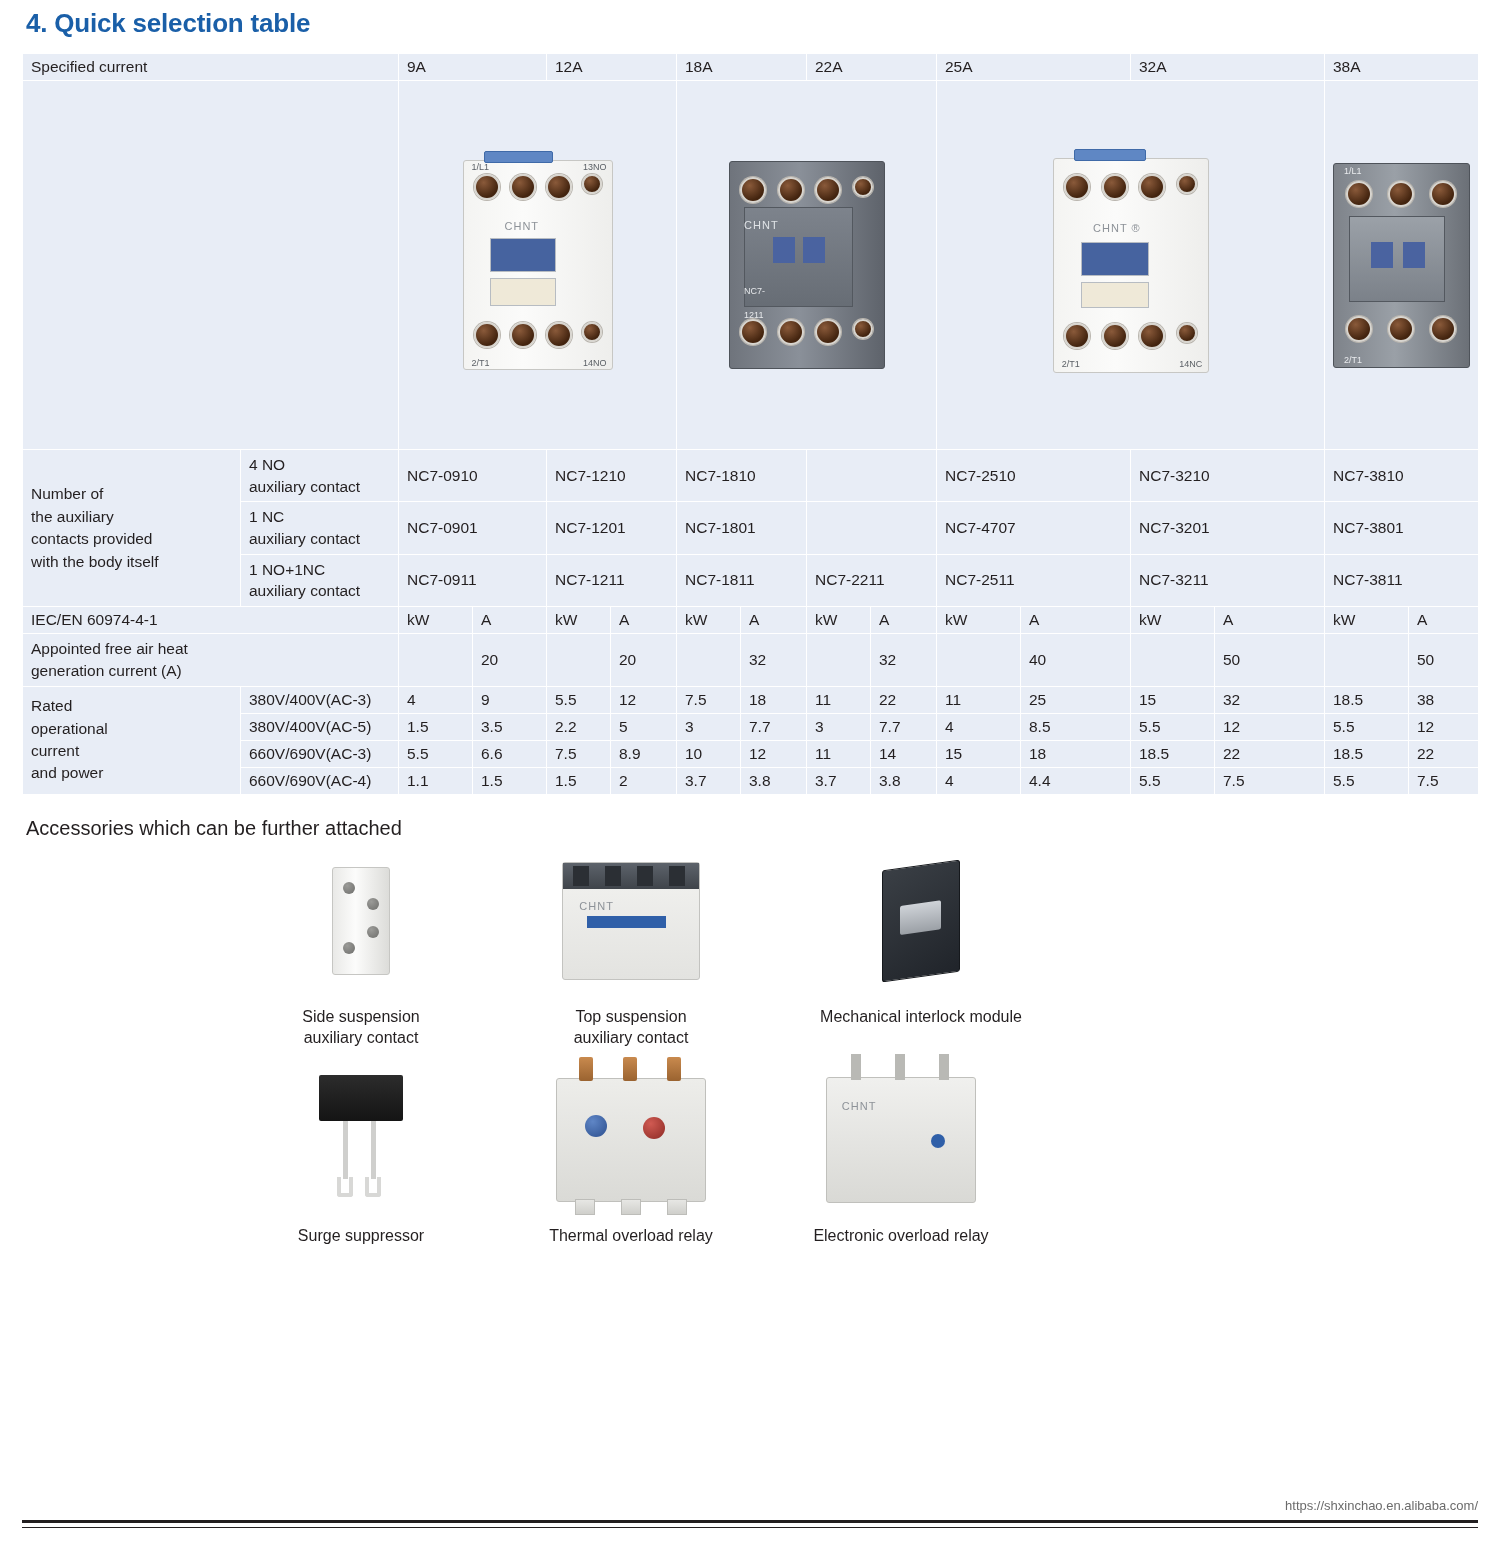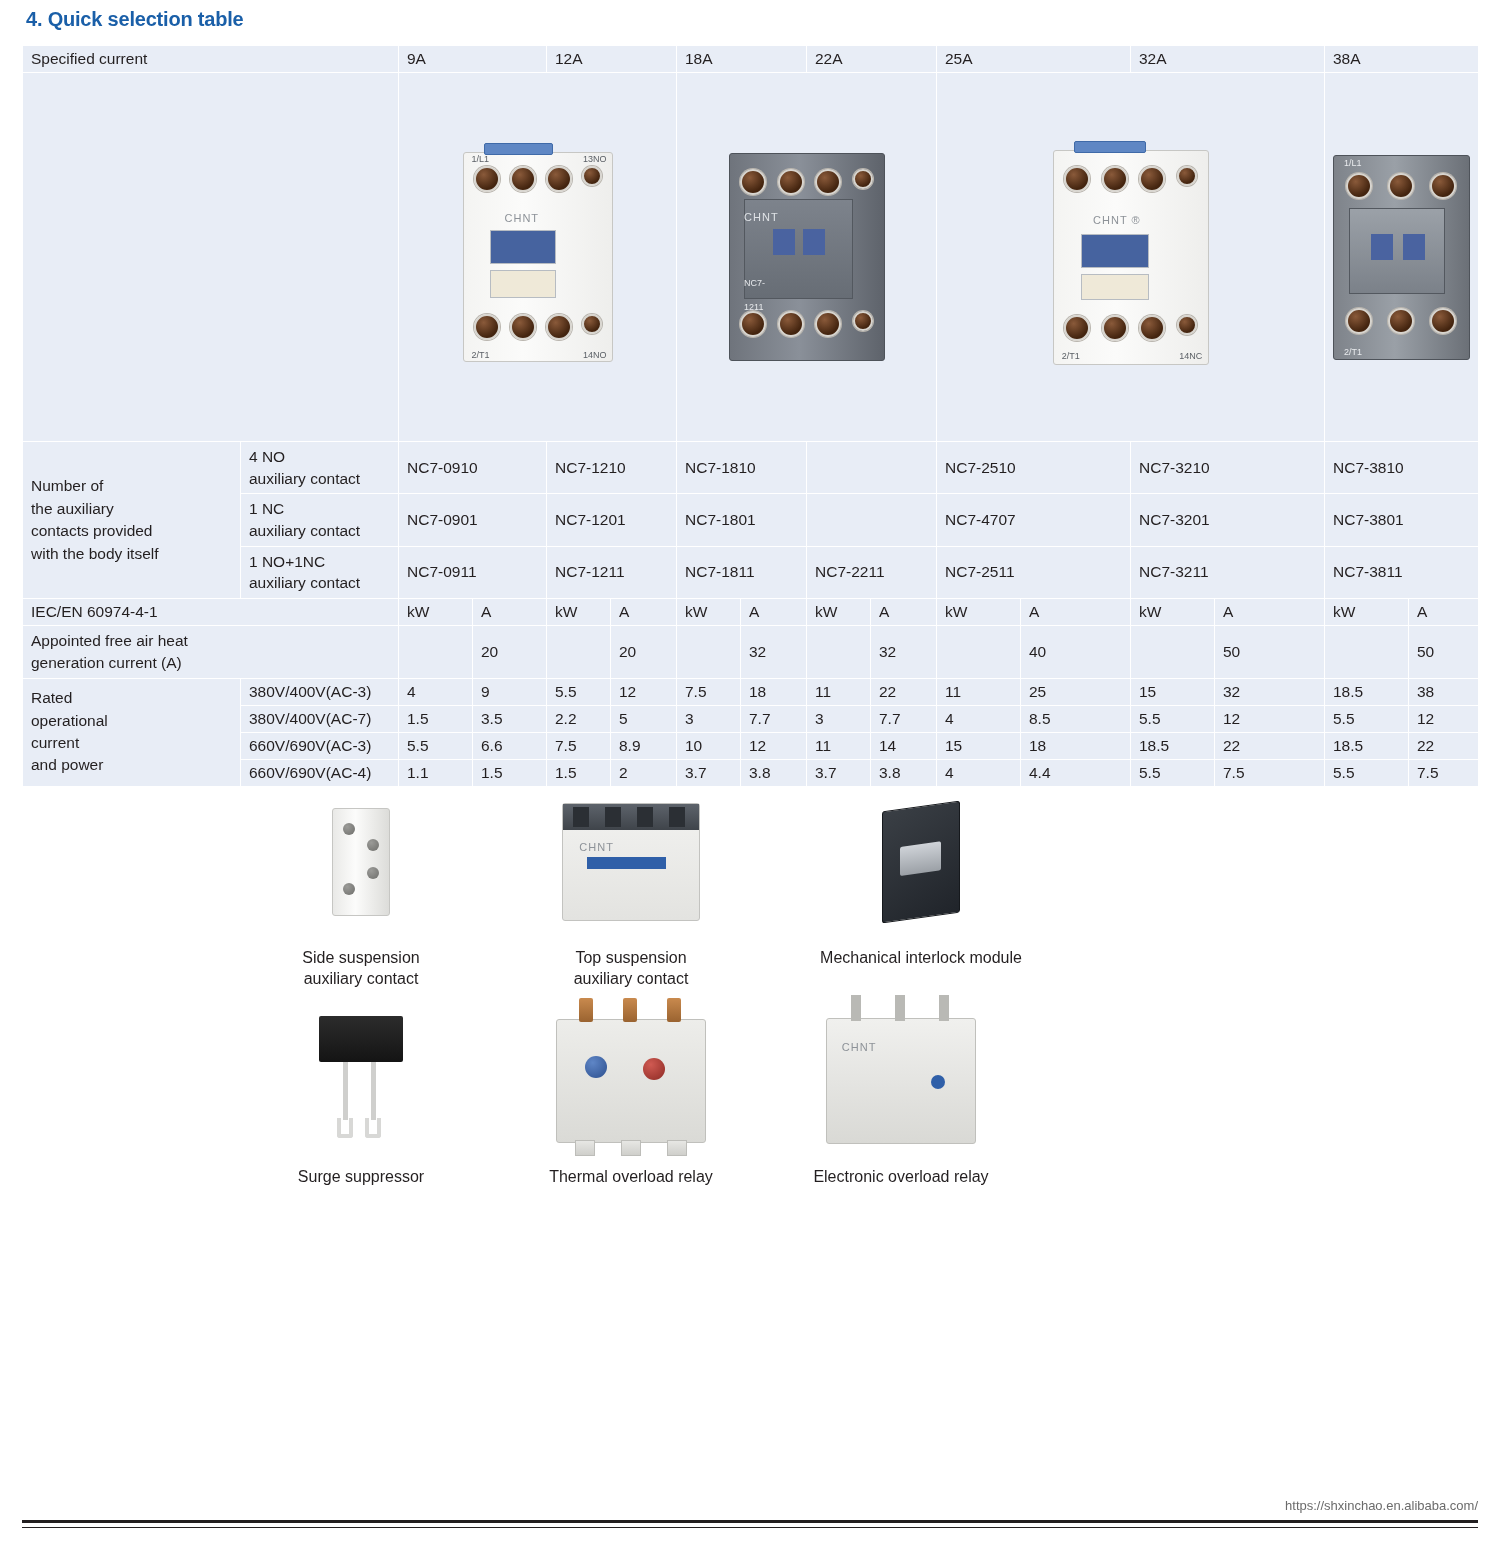--- a/index.html
+++ b/index.html
@@ -9,21 +9,21 @@
     font-family:"Liberation Sans", sans-serif;
     color:#231f20;
     background:#ffffff;
     position:relative;
     overflow:hidden;
   }
   .page { position:relative; width:1500px; height:1542px; padding:0 22px; }
 
   
   .section-title {
-    font-size:20px; font-weight:bold; color:#1a5fa8;
+    font-size:26px; font-weight:bold; color:#1a5fa8;
     padding:8px 0 14px 4px; letter-spacing:-0.2px;
   }
 
   
   table.qst { width:1456px; border-collapse:collapse; table-layout:fixed; }
   table.qst td, table.qst th {
     border:1px solid #ffffff;
     font-size:15.5px;
     font-weight:normal;
     text-align:left;
@@ -377,21 +377,21 @@
       <td>11</td>
       <td>22</td>
       <td>11</td>
       <td>25</td>
       <td>15</td>
       <td>32</td>
       <td>18.5</td>
       <td>38</td>
     </tr>
     <tr>
-      <td>380V/400V(AC-7)</td>
+      <td>380V/400V(AC-5)</td>
       <td>1.5</td>
       <td>3.5</td>
       <td>2.2</td>
       <td>5</td>
       <td>3</td>
       <td>7.7</td>
       <td>3</td>
       <td>7.7</td>
       <td>4</td>
       <td>8.5</td>
@@ -430,20 +430,21 @@
       <td>4</td>
       <td>4.4</td>
       <td>5.5</td>
       <td>7.5</td>
       <td>5.5</td>
       <td>7.5</td>
     </tr>
   </tbody>
     </table>
 
+  <div class="acc-title">Accessories which can be further attached</div>
 
   <div class="acc-grid">
     <div class="acc-cell" style="width:290px;margin-left:190px;">
       <div class="acc-img">
         <div class="ac-thin">
           <div class="dot" style="left:10px;top:14px;"></div>
           <div class="dot" style="left:34px;top:30px;"></div>
           <div class="dot" style="left:10px;top:74px;"></div>
           <div class="dot" style="left:34px;top:58px;"></div>
         </div>

